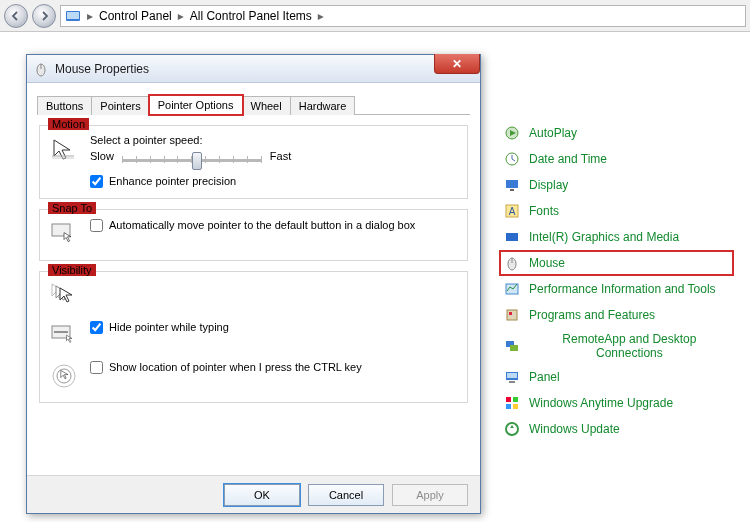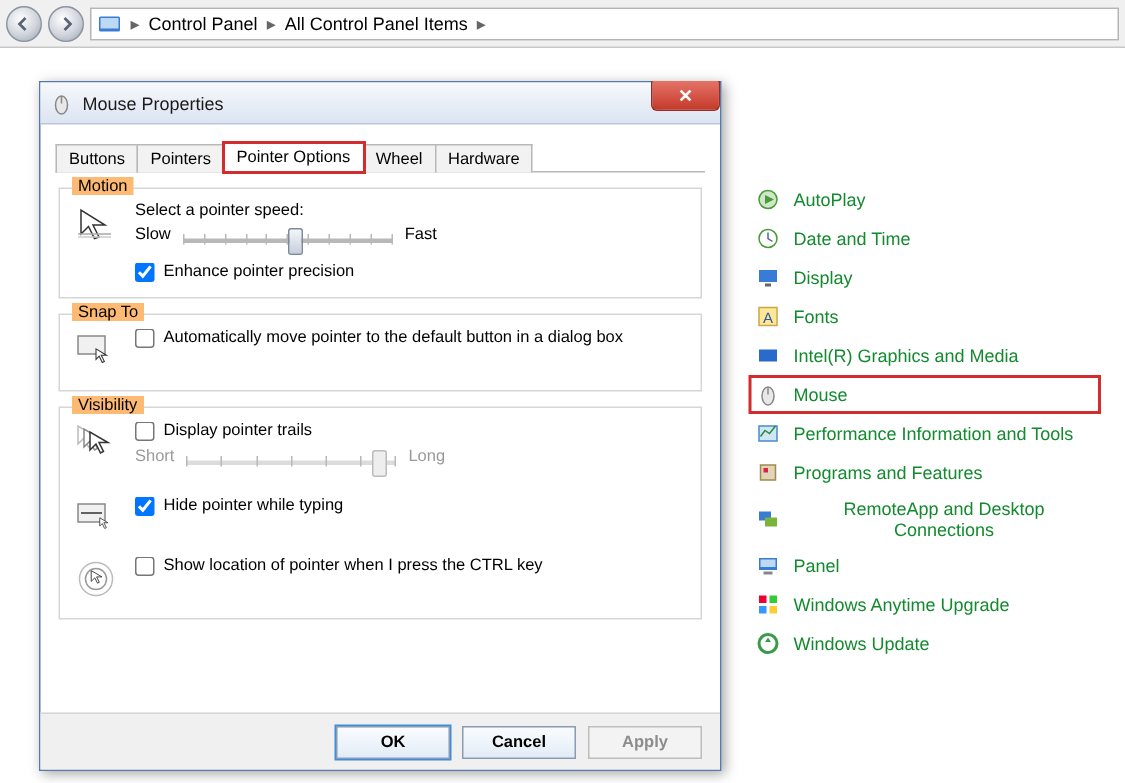--- a/index.html
+++ b/index.html
@@ -32,39 +32,39 @@
 .dlg-body { padding: 8px 10px 0 10px; }
 
 
 .tabs { display: flex; align-items: flex-end; height: 24px; border-bottom: 1px solid #b8b8b8; }
 .tab { padding: 3px 8px; border: 1px solid #b8b8b8; border-bottom: none; background: #f2f2f2; margin-right: -1px; font-size: 11px; position: relative; top: 1px; }
 .tab.active { background: #fff; border-bottom: 1px solid #fff; }
 .tab.hl { outline: 2px solid #d22c2c; outline-offset: -1px; z-index: 2; }
 
 
 .group { border: 1px solid #d6d6d6; margin: 10px 2px 0 2px; padding: 8px 8px 10px 8px; position: relative; }
-.group-title { position: absolute; top: -8px; left: 8px; background: #fdba74; padding: 0 4px; font-size: 11px; color: #000; }
+.group-title { position: absolute; top: -8px; left: 8px; background: #b91c1c; padding: 0 4px; font-size: 11px; color: #000; }
 .grow { display: flex; gap: 10px; align-items: flex-start; }
 .gicon { width: 32px; height: 32px; flex: 0 0 32px; display: flex; align-items: center; justify-content: center; color: #666; }
 .gcontent { flex: 1; font-size: 11px; }
 
 
 .slider-wrap { display: flex; gap: 8px; margin: 4px 0; }
 .slider { position: relative; width: 140px; height: 20px; }
 .slider-track { position: absolute; left: 0; right: 0; top: 9px; height: 3px; background: #b8b8b8; }
 .slider-ticks { position: absolute; left: 0; right: 0; top: 6px; height: 10px; display: flex; justify-content: space-between; }
 .slider-ticks i { width: 1px; height: 7px; background: #b8b8b8; }
 .slider-thumb { position: absolute; top: 2px; width: 10px; height: 18px; background: linear-gradient(#f4f6f9,#c7cfdb); border: 1px solid #7e8a9c; border-radius: 2px; }
 
 .chk { display: flex; align-items: center; gap: 6px; font-size: 11px; }
 .chk input { margin: 1px 0 0 0; }
 
 
 .btnbar { position: absolute; bottom: 0; left: 0; right: 0; height: 38px; border-top: 1px solid #d6d6d6; background: #f0f0f0; display: flex; align-items: center; justify-content: flex-end; gap: 8px; padding: 0 12px; }
-.btn { min-width: 76px; height: 22px; border: 1px solid #8a9bb4; background: linear-gradient(#fafcff,#e2ecf6); font-size: 11px; display: flex; align-items: center; justify-content: center; font-weight: bold; }
+.btn { min-width: 76px; height: 22px; border: 1px solid #8a9bb4; background: linear-gradient(#fafcff,#e2ecf6); font-size: 11px; display: flex; align-items: center; justify-content: center; }
 .btn.primary { outline: 1px solid #3d8edd; }
 .btn.disabled { color: #8c8c8c; border-color: #bdbdbd; background: #f3f3f3; }
 
 .muted { color: #9a9a9a; }
 </style>
 </head>
 <body>
 
 <div class="topbar">
   <div class="nav-btn">
@@ -297,43 +297,20 @@
                   <path d="M2 2l0 12 4-4 3 6 2-1-3-6h6z"></path>
                 </g>
                 <g stroke="#888" fill="#fff">
                   <path d="M6 4l0 12 4-4 3 6 2-1-3-6h6z"></path>
                 </g>
                 <g stroke="#333" fill="#fff">
                   <path d="M10 6l0 12 4-4 3 6 2-1-3-6h6z"></path>
                 </g>
               </svg>
             </div>
-          <div class="gcontent">
-            <label class="chk">
-                <input type="checkbox" style="">
-                <span>Display pointer trails</span>
-              </label>
-            <div class="slider-wrap muted">
-              <span>Short</span>
-              <div class="slider">
-                <div class="slider-track" style="background:#dcdcdc"></div>
-                <div class="slider-ticks">
-                    <i></i>
-                    <i></i>
-                    <i></i>
-                    <i></i>
-                    <i></i>
-                    <i></i>
-                    <i></i>
-                  </div>
-                <div class="slider-thumb" style="left:124px;background:#eee;border-color:#bbb"></div>
-              </div>
-              <span>Long</span>
-            </div>
-          </div>
         </div>
 
         <div class="grow" style="margin-top:8px;">
           <div class="gicon">
               <svg width="28" height="28" viewBox="0 0 28 28">
                 <rect x="2" y="4" width="18" height="12" fill="#f0f0f0" stroke="#888"></rect>
                 <line x1="4" y1="10" x2="18" y2="10" stroke="#333"></line>
                 <path d="M16 16l0 10 3-3 3 6 2-1-3-6h5z" fill="#fff" stroke="#333" transform="scale(0.55) translate(14 8)"></path>
               </svg>
             </div>

